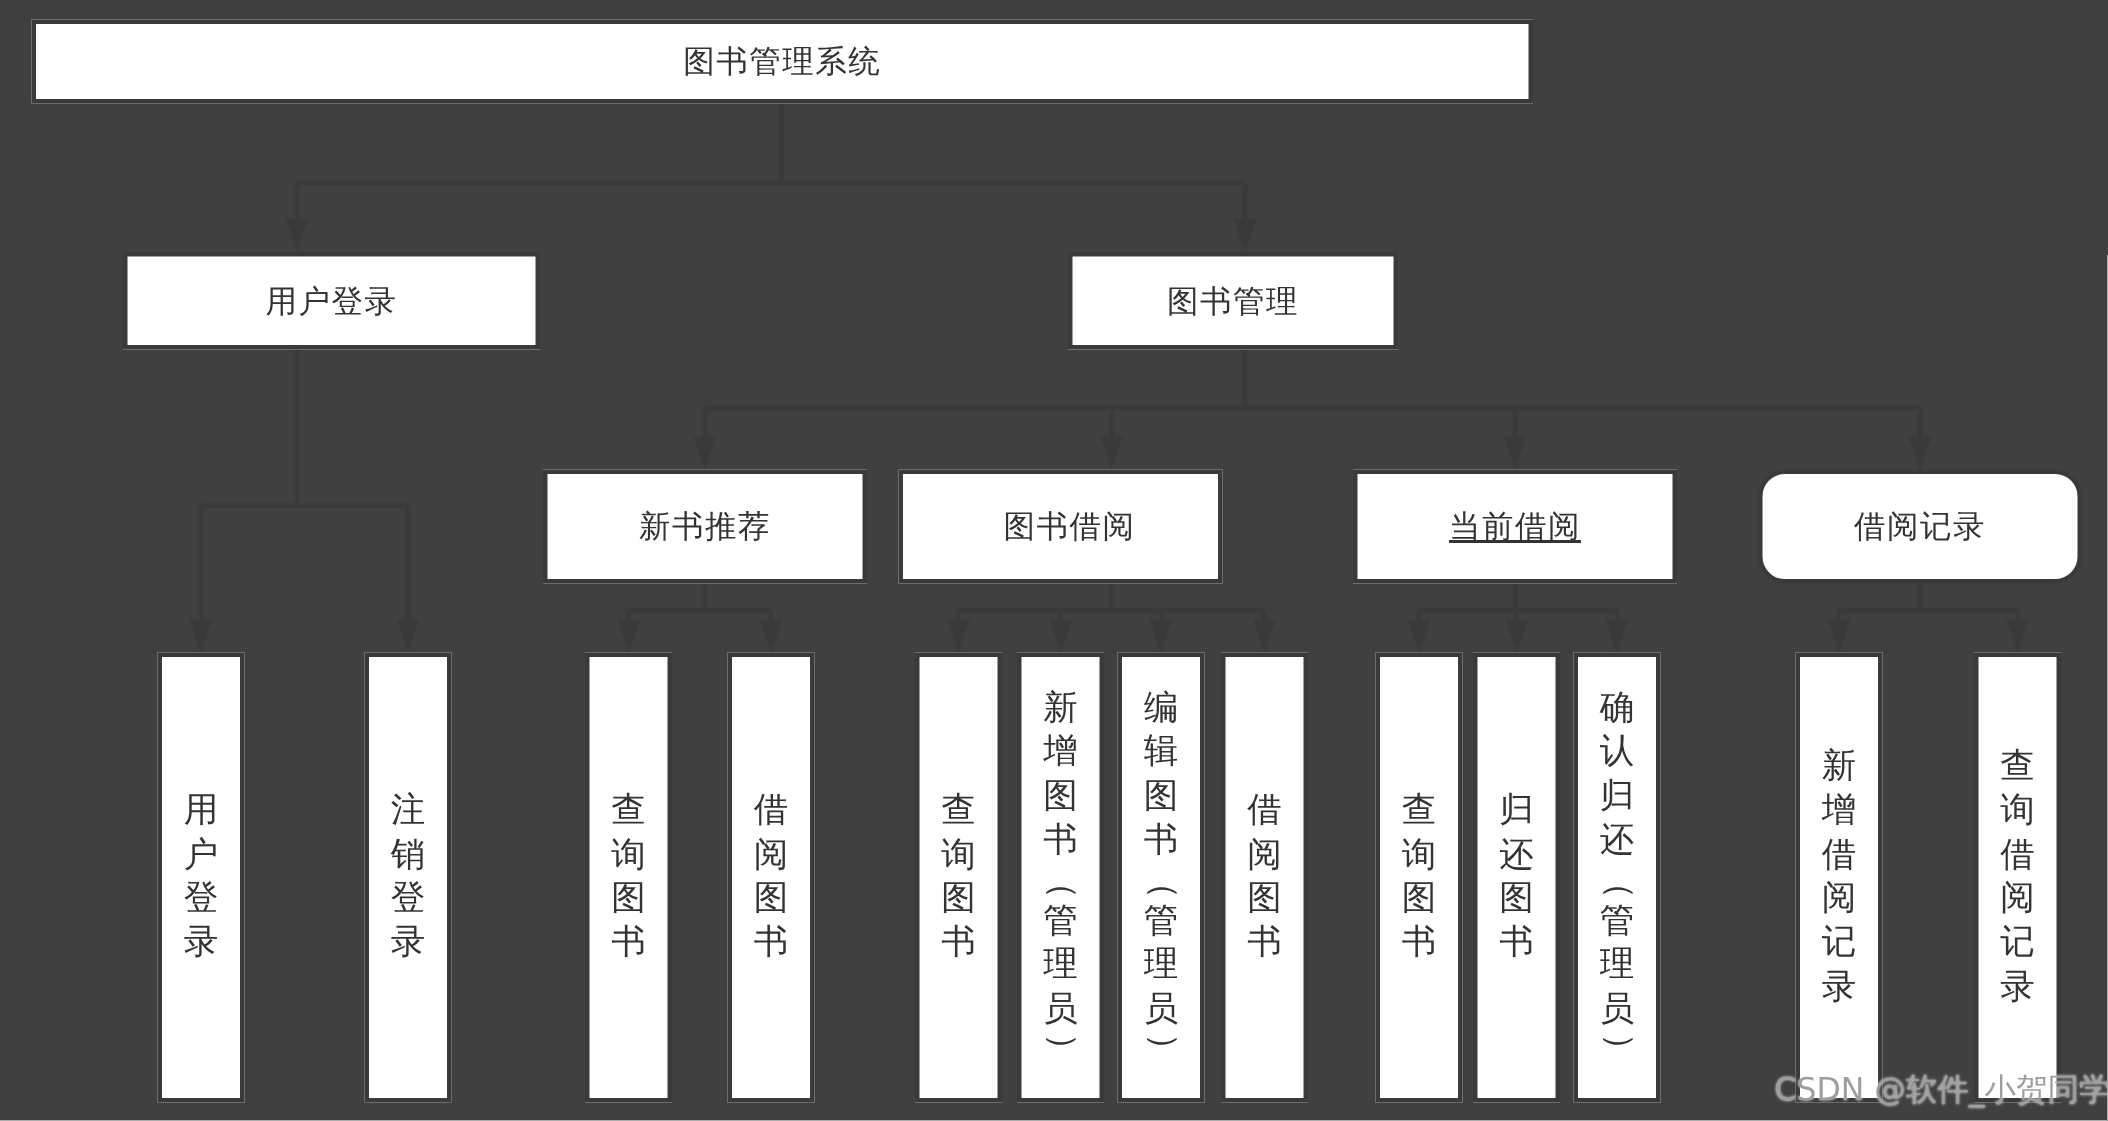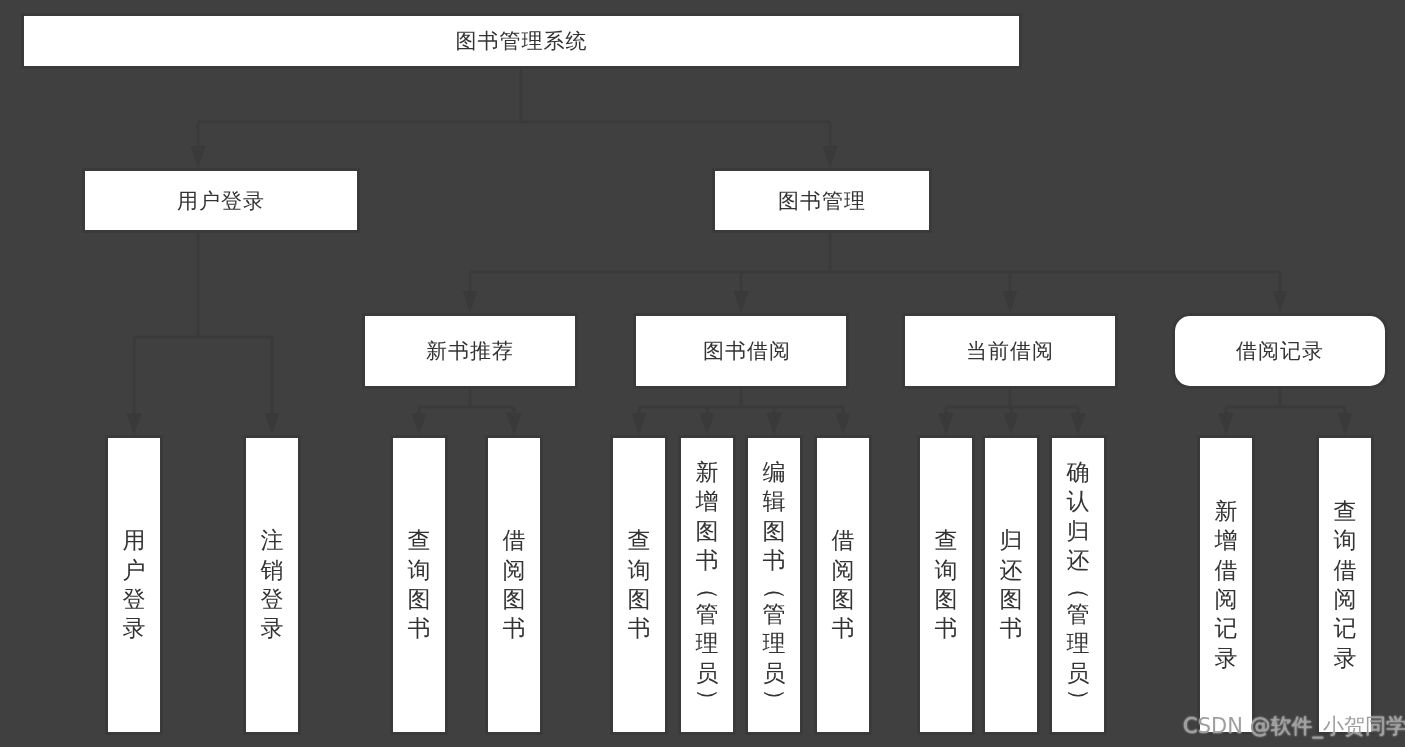--- a/index.html
+++ b/index.html
@@ -20,22 +20,22 @@
     color: #333333;
   }
 
   .h-node { font-size: 21px; letter-spacing: 1px; }
 
   .root-node   { left: 21px;  top: 13px;  width: 1001px; height: 56px; }
   .lvl2-a      { left: 82px;  top: 168px; width: 278px;  height: 65px; }
   .lvl2-b      { left: 712px; top: 168px; width: 220px;  height: 65px; }
   .lvl3        { top: 313px; width: 216px; height: 76px; }
   .lvl3-0 { left: 362px; }
-  .lvl3-1 { left: 633px; padding-left: 12px; }
-  .lvl3-2 { left: 902px; }
+  .lvl3-1 { left: 599px; padding-left: 12px; }
+  .lvl3-2 { left: 902px; text-decoration: underline; }
   .lvl3-3 { left: 1172px; border-radius: 18px; }
 
   .leaf {
     top: 435px; width: 58px; height: 300px;
     flex-direction: column;
     font-size: 23px;
   }
   .leaf span { display: block; line-height: 1.28; text-align: center; }
   .leaf span.rot { transform: rotate(90deg); line-height: 1.0; height: 24px; }
 

